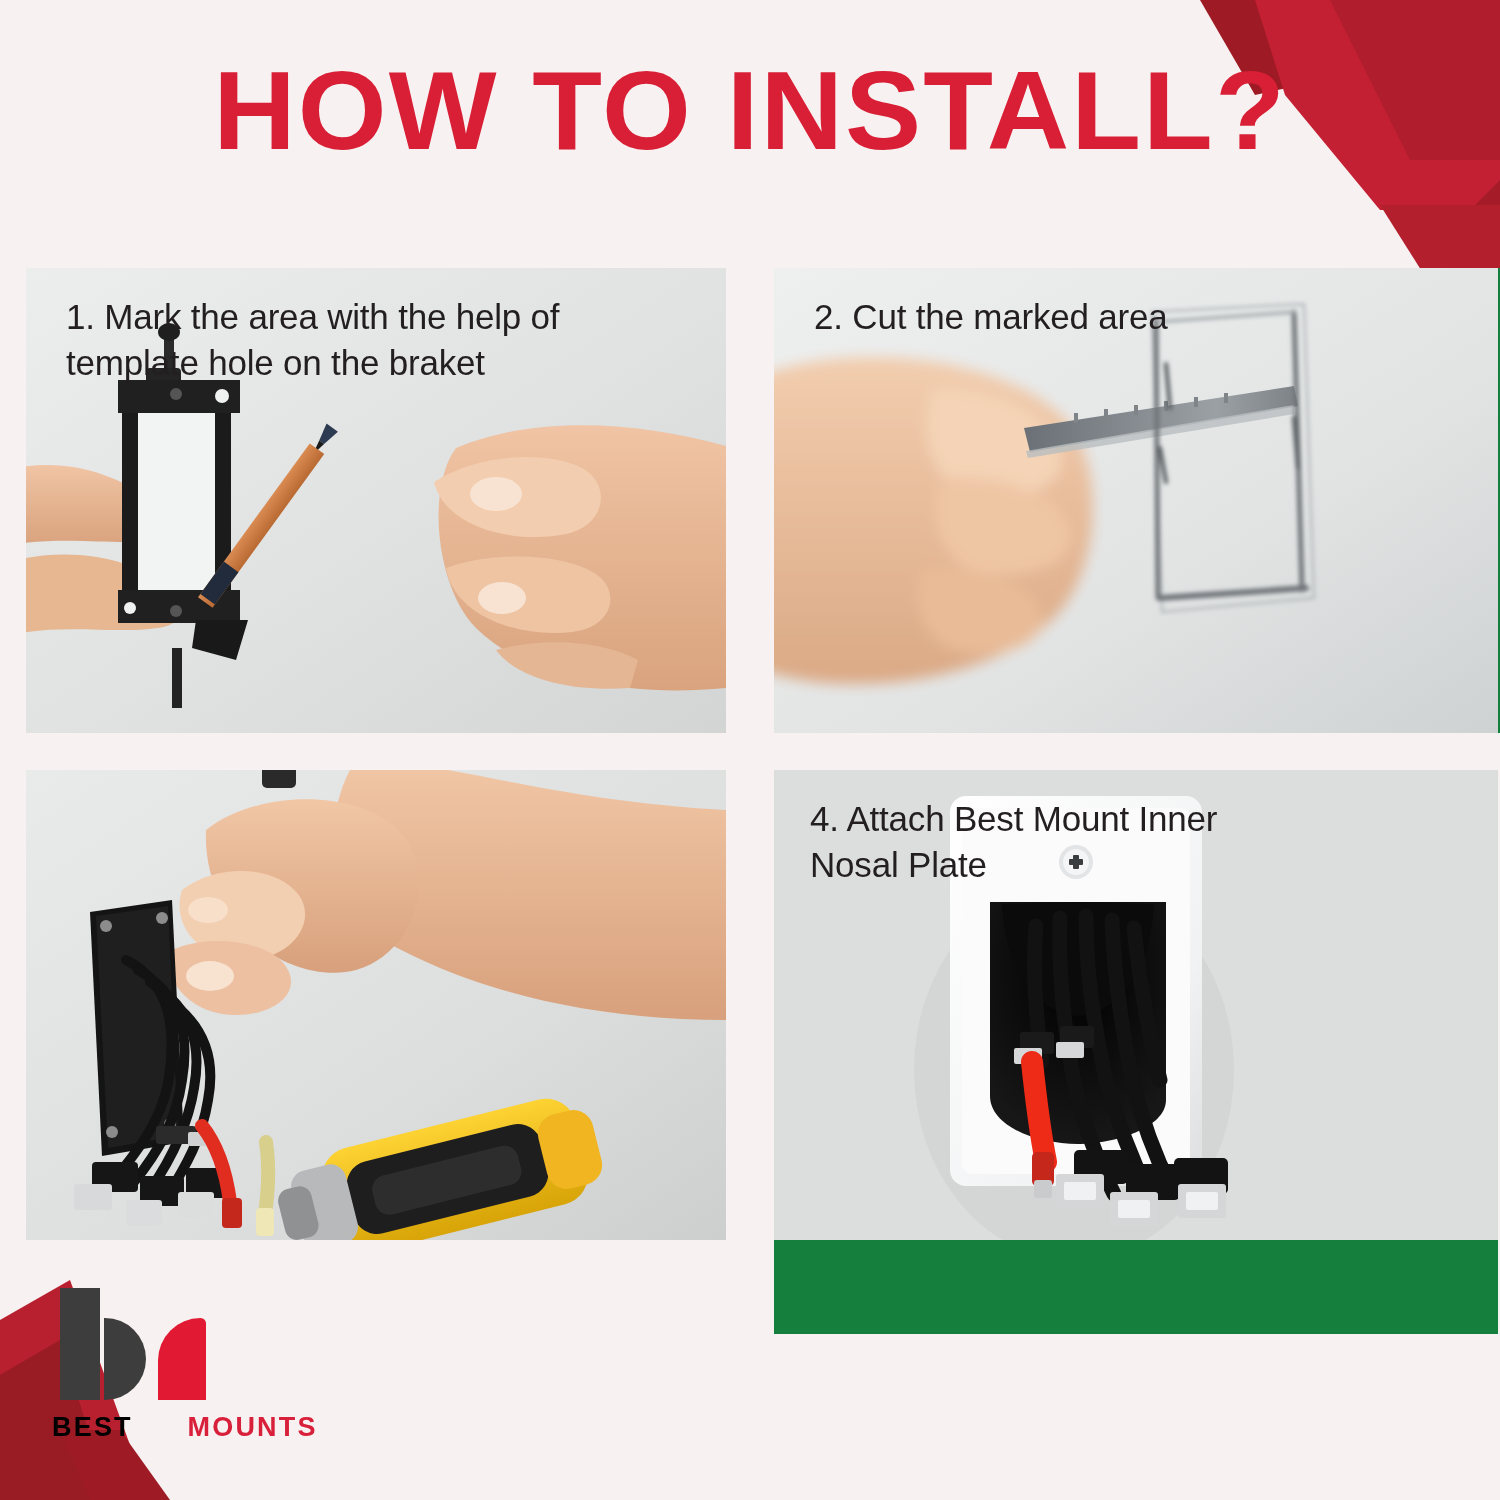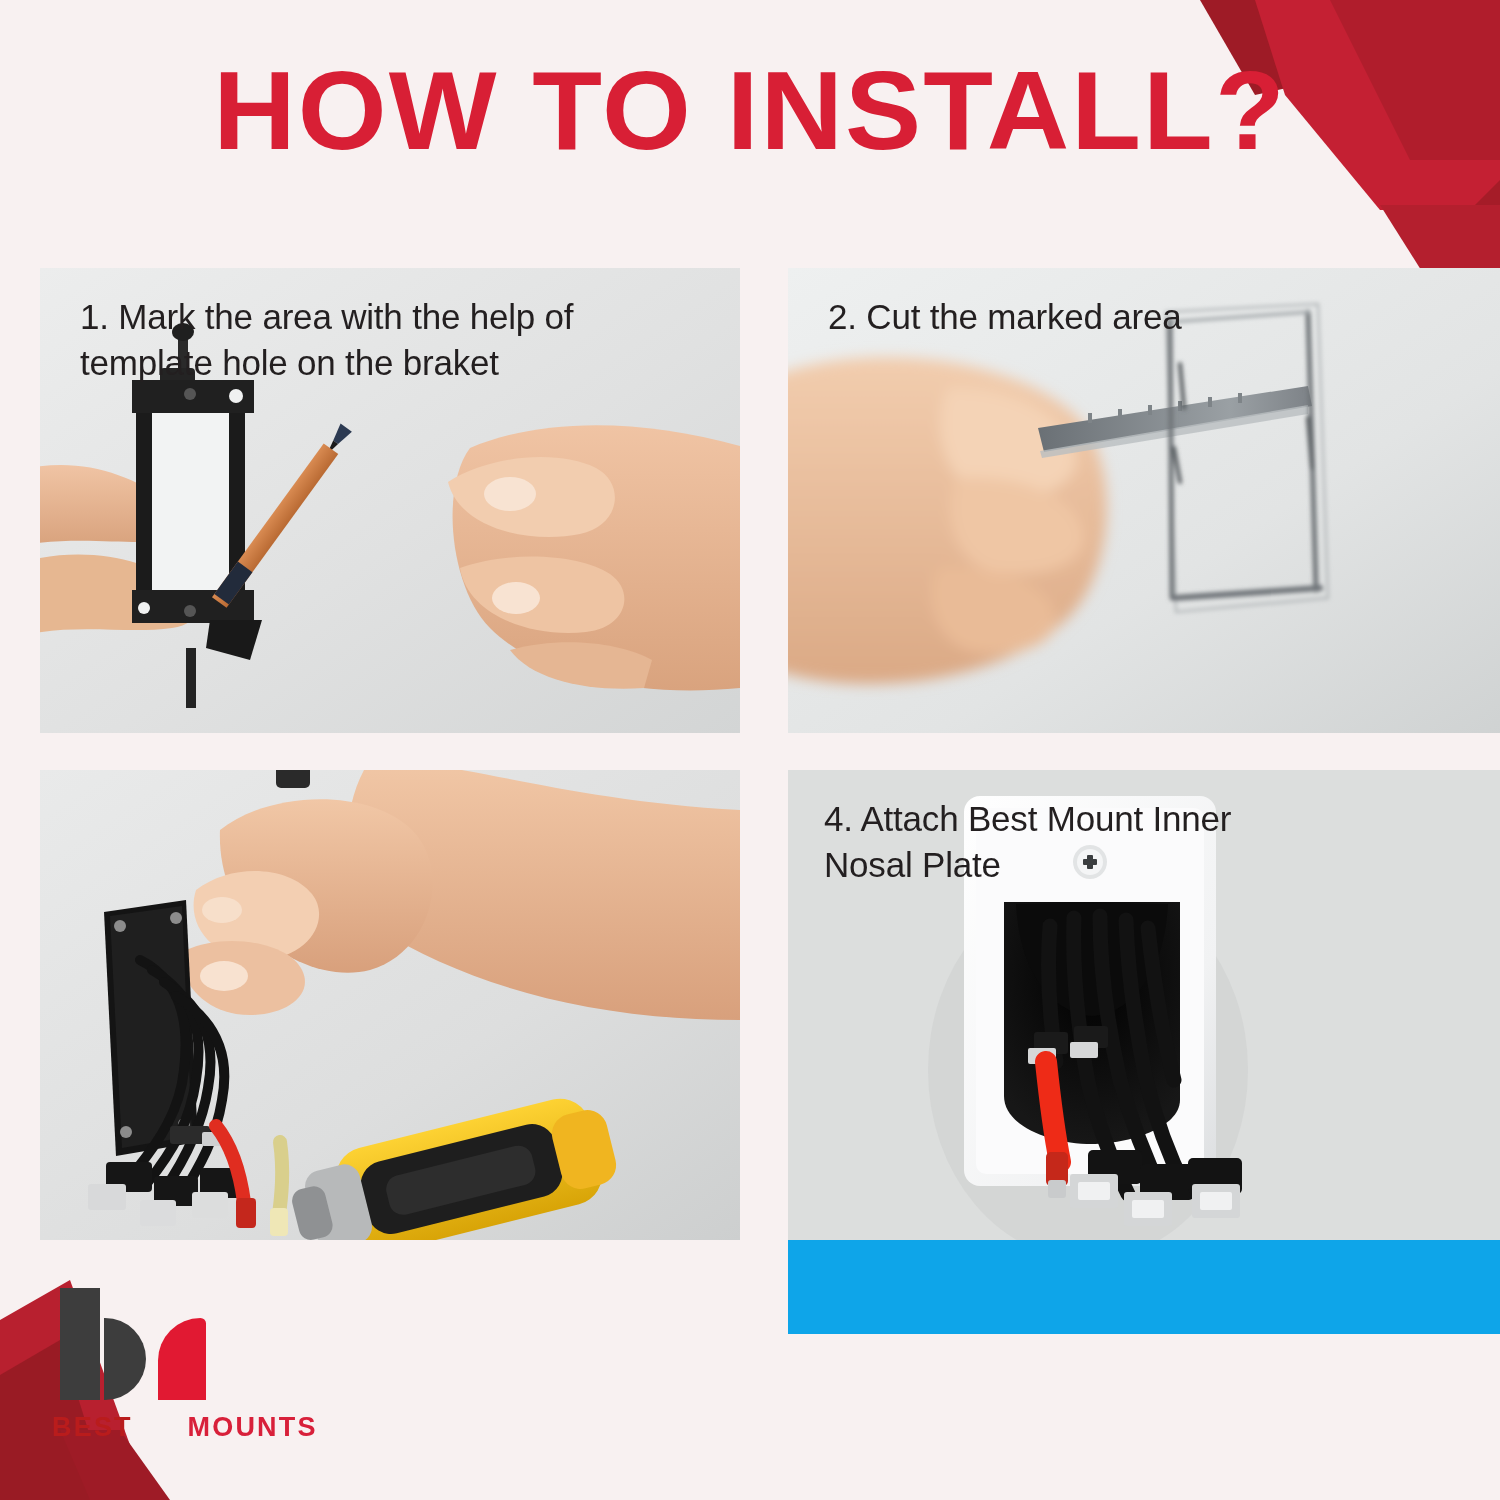--- a/index.html
+++ b/index.html
@@ -31,23 +31,22 @@
     font-size:112px;
     letter-spacing:2px;
     line-height:1.05;
     transform:scaleX(1.02);
   }
 
   
   .panels{position:absolute;z-index:4;left:26px;top:268px;width:1448px;height:972px;}
   .panel{
     position:absolute;
-    background:#0ea5e9;
+    background:#15803d;
     overflow:hidden;
-    margin-left:14px;
   }
   .p1{left:0;top:0;width:700px;height:465px;}
   .p2{left:748px;top:0;width:724px;height:465px;padding-left:12px;}
   .p3{left:0;top:502px;width:700px;height:470px;}
   .p4{left:748px;top:502px;width:724px;height:564px;}
 
   .cap{
     position:absolute;left:40px;top:26px;right:24px;
     font-family:"Liberation Sans", sans-serif;
     font-size:35px;
@@ -66,21 +65,21 @@
   
   .logo{position:absolute;left:52px;top:1288px;z-index:6;width:260px;height:160px;}
   .logo-mark{position:relative;width:200px;height:112px;}
   .lm-bar{position:absolute;left:8px;top:0;width:40px;height:112px;background:#3d3d3d;}
   .lm-bowl{position:absolute;left:52px;top:30px;width:42px;height:82px;background:#3d3d3d;
            border-top-right-radius:42px;border-bottom-right-radius:42px;}
   .lm-red{position:absolute;left:106px;top:30px;width:48px;height:82px;background:#e11932;
           border-top-left-radius:46px;border-top-right-radius:6px;}
   .logo-text{margin-top:12px;font-size:27px;letter-spacing:2.2px;font-weight:bold;
              font-family:"Liberation Sans", sans-serif;}
-  .lt-best{color:#b91c1c;}
+  .lt-best{color:#000000;}
   .lt-mounts{color:#d8203a;margin-left:45px;}
 </style>
 </head>
 <body>
 
 <div id="root">
 
   <div class="bg-pattern">
     <div class="bg-base"></div>
     <svg width="1500" height="1500" viewBox="0 0 1500 1500">

